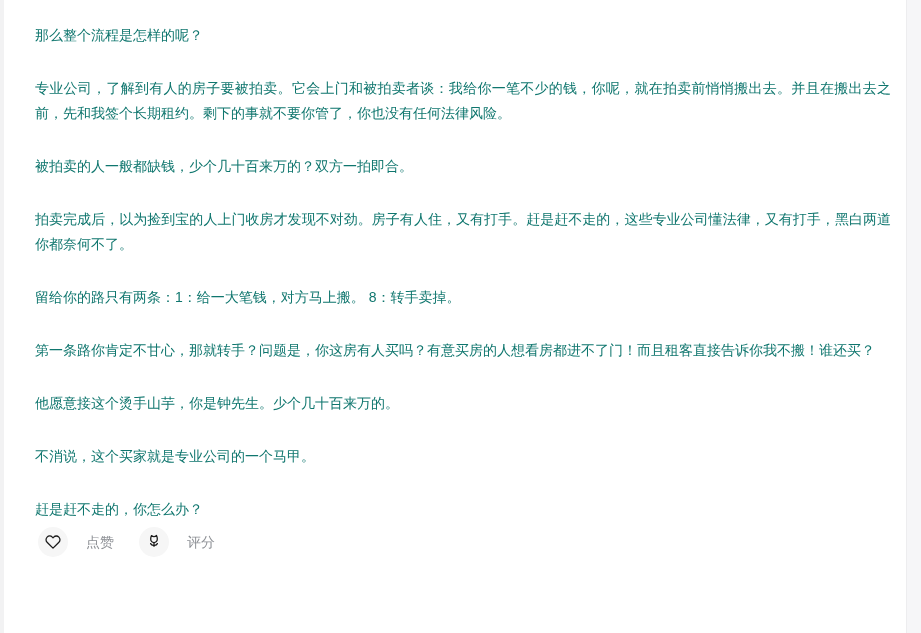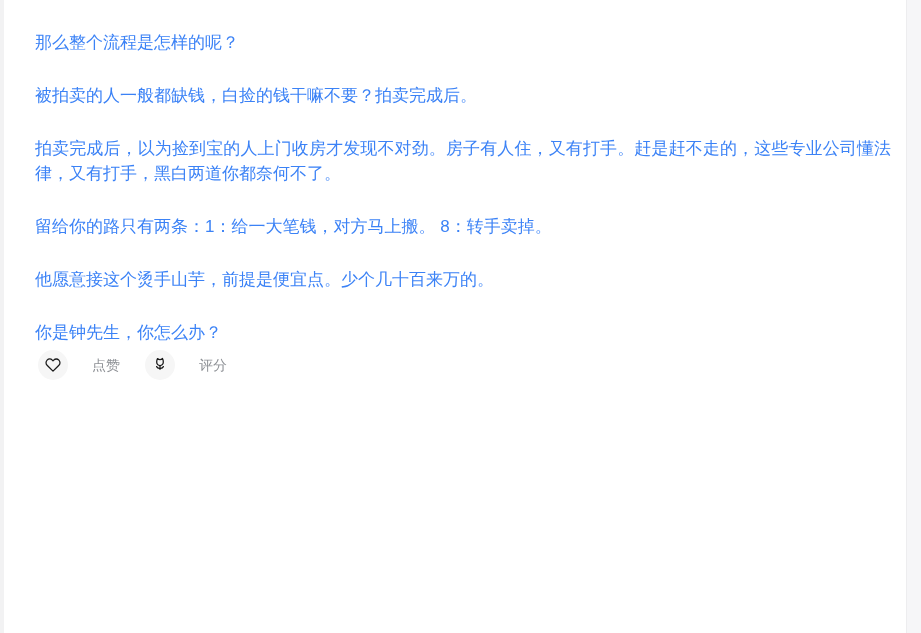--- a/index.html
+++ b/index.html
@@ -29,42 +29,42 @@
     box-sizing: border-box;
   }
   .content {
     position: absolute;
     left: 35px;
     top: 0;
     width: 856px;
     padding-top: 16px;
   }
   .para {
-    margin: 14px 0 28px 0;
-    font-size: 17px;
+    margin: 7px 0 28px 0;
+    font-size: 14px;
     line-height: 25px;
-    color: #3b82f6;
+    color: #0f766e;
     text-align: justify;
     text-justify: inter-ideograph;
   }
   #paragraphs .para:last-child {
     margin-bottom: 0;
   }
   .actions {
     display: flex;
     align-items: center;
     gap: 25px;
     padding-left: 3px;
     margin-top: 0;
     height: 40px;
   }
   .action {
     display: flex;
     align-items: center;
-    gap: 24px;
+    gap: 18px;
     cursor: pointer;
     user-select: none;
   }
   .icon-circle {
     width: 30px;
     height: 30px;
     border-radius: 50%;
     background: #f6f6f6;
     display: flex;
     align-items: center;
@@ -82,25 +82,28 @@
 </style>
 </head>
 <body>
 
 <div class="gutter-left"></div>
 <div class="gutter-right"></div>
 
 <div class="content">
   <div id="paragraphs">
       <p class="para">那么整个流程是怎样的呢？</p>
-      <p class="para">被拍卖的人一般都缺钱，白捡的钱干嘛不要？拍卖完成后。</p>
+      <p class="para">专业公司，了解到有人的房子要被拍卖。它会上门和被拍卖者谈：我给你一笔不少的钱，你呢，就在拍卖前悄悄搬出去。并且在搬出去之前，先和我签个长期租约。剩下的事就不要你管了，你也没有任何法律风险。</p>
+      <p class="para">被拍卖的人一般都缺钱，少个几十百来万的？双方一拍即合。</p>
       <p class="para">拍卖完成后，以为捡到宝的人上门收房才发现不对劲。房子有人住，又有打手。赶是赶不走的，这些专业公司懂法律，又有打手，黑白两道你都奈何不了。</p>
       <p class="para">留给你的路只有两条：1：给一大笔钱，对方马上搬。 8：转手卖掉。</p>
-      <p class="para">他愿意接这个烫手山芋，前提是便宜点。少个几十百来万的。</p>
-      <p class="para">你是钟先生，你怎么办？</p>
+      <p class="para">第一条路你肯定不甘心，那就转手？问题是，你这房有人买吗？有意买房的人想看房都进不了门！而且租客直接告诉你我不搬！谁还买？</p>
+      <p class="para">他愿意接这个烫手山芋，你是钟先生。少个几十百来万的。</p>
+      <p class="para">不消说，这个买家就是专业公司的一个马甲。</p>
+      <p class="para">赶是赶不走的，你怎么办？</p>
     </div>
 
   <div class="actions">
     <div class="action">
       <span class="icon-circle">
         <svg width="16" height="16" viewBox="0 0 24 24" fill="none" stroke="#1a1a1a" stroke-width="1.9" stroke-linecap="round" stroke-linejoin="round">
           <path d="M20.84 4.61a5.5 5.5 0 0 0-7.78 0L12 5.67l-1.06-1.06a5.5 5.5 0 0 0-7.78 7.78l1.06 1.06L12 21.23l7.78-7.78 1.06-1.06a5.5 5.5 0 0 0 0-7.78z"></path>
         </svg>
       </span>
       <span class="action-label">点赞</span>

